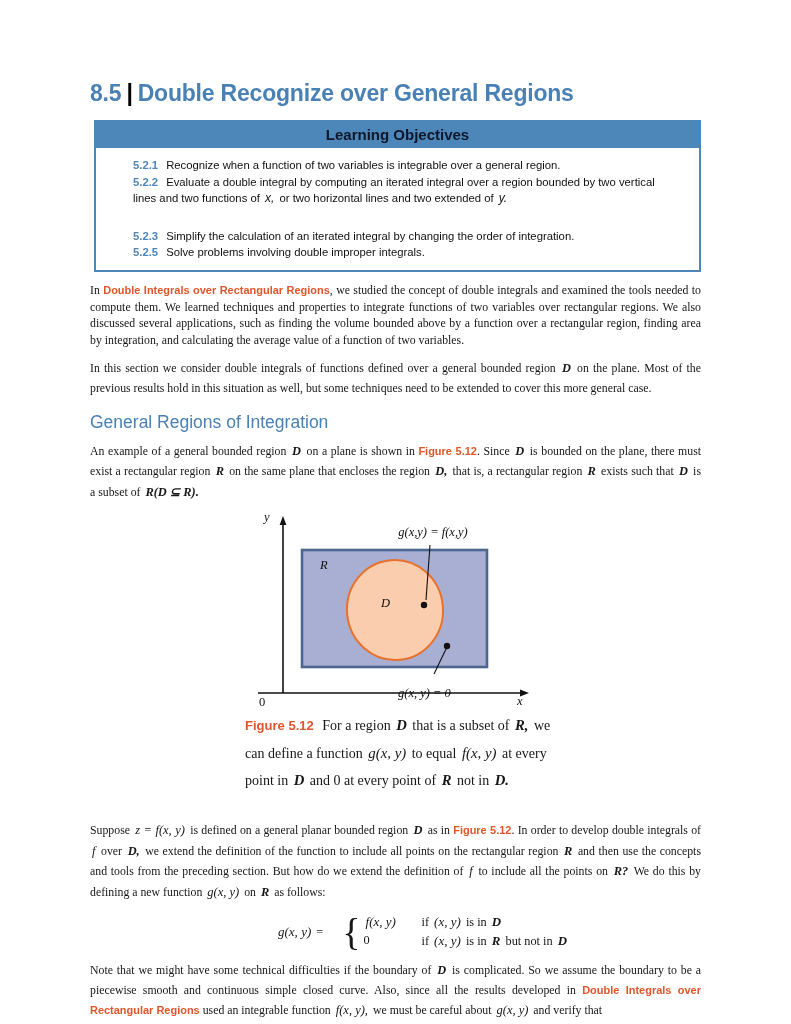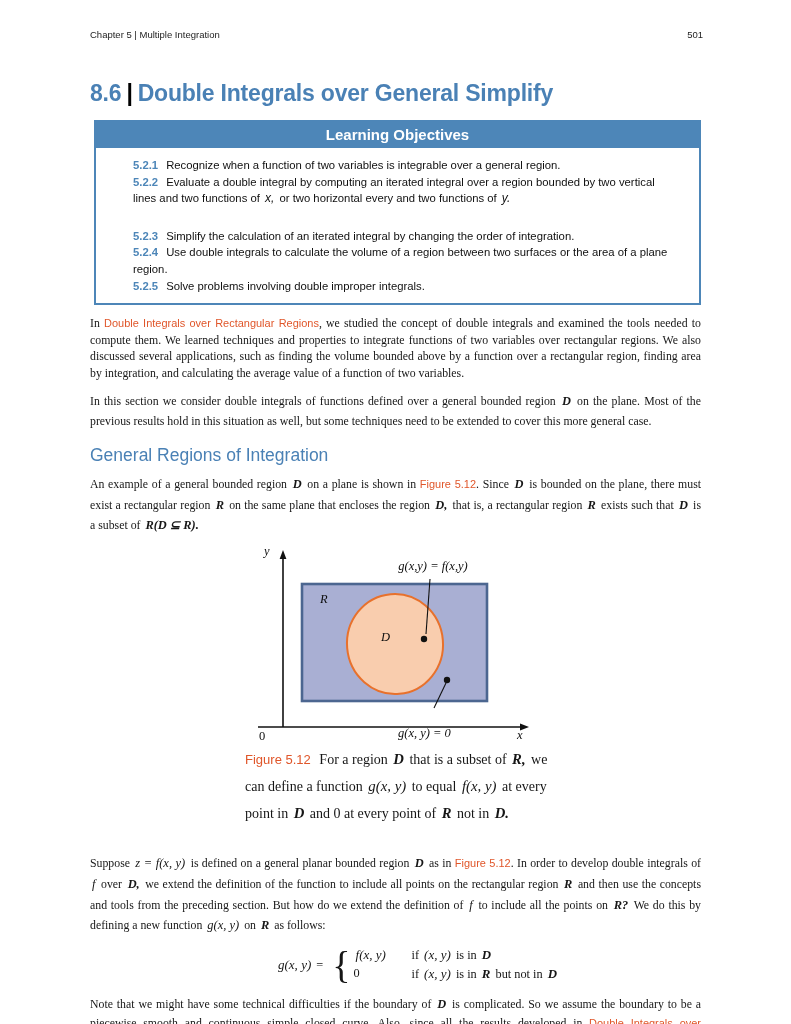--- a/index.html
+++ b/index.html
@@ -17,40 +17,40 @@
 
   .section-title {
     margin:0 0 13px 0; font-family:"Liberation Sans", sans-serif;
     font-weight:bold; font-size:23px; color:var(--heading-blue,#4A81B5);
     letter-spacing:-0.2px;
   }
   .section-title .sep { color:#000; margin:0 5px; font-weight:bold; }
 
   .lo-box { border:2px solid var(--lo-bar-blue,#4D86B8); margin:0 0 10px 4px; }
   .lo-bar {
-    background:var(--lo-bar-blue,#4D86B8); color:#ffffff; text-align:center;
+    background:var(--lo-bar-blue,#4D86B8); color:#0f172a; text-align:center;
     font-family:"Liberation Sans", sans-serif; font-weight:bold; font-size:15px;
     padding:4px 0 5px;
   }
   .lo-body {
     padding:9px 31px 9px 37px; color:#101010;
     font-family:"Liberation Sans", sans-serif; font-size:11.3px; line-height:1.47;
   }
   .lo-item { margin:0; }
   .lo-item.gap { margin-top:20px; }
   .lo-num { color:var(--lo-bar-blue,#4D86B8); font-weight:bold; margin-right:8px; }
 
   .body-p {
     font-size:11.8px; line-height:1.4; text-align:justify; margin:0 0 10px 0;
   }
   .body-p.mathy { line-height:1.65; }
 
   .run-p { }
   .run-l, .run-fb {
-    color:var(--link-orange,#E0562A); font-weight:normal;
+    color:var(--link-orange,#E0562A); font-weight:bold;
     font-family:"Liberation Sans", sans-serif; font-size:0.93em;
   }
   .run-fb { margin-right:5px; }
   .run-m { font-style:italic; font-size:1.06em; padding:0 2px; }
   .run-v { font-style:italic; font-weight:bold; font-size:1.05em; padding:0 2px; }
 
   .subsection-title {
     font-family:"Liberation Sans", sans-serif; font-weight:normal; font-size:17.5px;
     color:var(--heading-blue,#4A81B5); margin:14px 0 8px 0;
   }
@@ -74,59 +74,52 @@
 
   .fig-caption {
     width:322px; margin:2px 0 26px 155px;
     font-size:14px; line-height:1.85; text-align:left;
   }
 
   .equation {
     display:flex; align-items:center; margin:2px 0 10px 186px;
     font-size:12.3px;
   }
-  .eq-lhs { margin-right:8px; }
+  .eq-lhs { margin-right:18px; }
   .eq-brace {
     font-size:38px; line-height:0.95; font-weight:400; margin:0 3px 0 1px;
     font-family:"Liberation Serif", serif;
   }
   .eq-rows { display:flex; flex-direction:column; }
   .eq-row { display:flex; line-height:1.45; }
   .eq-val { width:58px; }
 </style>
 </head>
 <body>
 
 <div class="page">
 
-  <div class="pg-header">
-    <span>Chapter 5 | Multiple Integration</span>
-    <span>501</span>
-  </div>
 
   <div class="content">
 
     <h1 class="section-title">
-      <span class="num">8.6</span><span class="sep">|</span><span class="ttl">Double Integrals over General Simplify</span>
+      <span class="num">8.5</span><span class="sep">|</span><span class="ttl">Double Recognize over General Regions</span>
     </h1>
 
     <section class="lo-box">
       <div class="lo-bar">Learning Objectives</div>
       <div class="lo-body">
         <div class="lo-item">
           <span class="lo-num">5.2.1</span><span><span class="run-p">Recognize when a function of two variables is integrable over a general region.</span></span>
         </div>
         <div class="lo-item">
-          <span class="lo-num">5.2.2</span><span><span class="run-p">Evaluate a double integral by computing an iterated integral over a region bounded by two vertical lines and two functions of </span><span class="run-m">x,</span><span class="run-p"> or two horizontal every and two functions of </span><span class="run-m">y.</span></span>
+          <span class="lo-num">5.2.2</span><span><span class="run-p">Evaluate a double integral by computing an iterated integral over a region bounded by two vertical lines and two functions of </span><span class="run-m">x,</span><span class="run-p"> or two horizontal lines and two extended of </span><span class="run-m">y.</span></span>
         </div>
         <div class="lo-item gap">
           <span class="lo-num">5.2.3</span><span><span class="run-p">Simplify the calculation of an iterated integral by changing the order of integration.</span></span>
-        </div>
-        <div class="lo-item">
-          <span class="lo-num">5.2.4</span><span><span class="run-p">Use double integrals to calculate the volume of a region between two surfaces or the area of a plane region.</span></span>
         </div>
         <div class="lo-item">
           <span class="lo-num">5.2.5</span><span><span class="run-p">Solve problems involving double improper integrals.</span></span>
         </div>
       </div>
     </section>
 
     <p class="body-p"><span class="run-p">In </span><span class="run-l">Double Integrals over Rectangular Regions</span><span class="run-p">, we studied the concept of double integrals and examined the tools needed to compute them. We learned techniques and properties to integrate functions of two variables over rectangular regions. We also discussed several applications, such as finding the volume bounded above by a function over a rectangular region, finding area by integration, and calculating the average value of a function of two variables.</span></p>
     <p class="body-p mathy"><span class="run-p">In this section we consider double integrals of functions defined over a general bounded region </span><span class="run-v">D</span><span class="run-p"> on the plane. Most of the previous results hold in this situation as well, but some techniques need to be extended to cover this more general case.</span></p>
 
@@ -146,21 +139,21 @@
         <circle class="dot" cx="174" cy="93" r="3.2"></circle>
         <line class="leader" x1="196" y1="137" x2="184" y2="162"></line>
         <circle class="dot" cx="197" cy="134" r="3.2"></circle>
       </svg>
       <span class="fig-label" style="left:14px; top:-2px;">y</span>
       <span class="fig-label" style="left:267px; top:182px;">x</span>
       <span class="fig-label plain" style="left:9px; top:183px;">0</span>
       <span class="fig-label" style="left:70px; top:46px;">R</span>
       <span class="fig-label" style="left:131px; top:84px;">D</span>
       <span class="fig-label centered" style="left:108px; top:13px;">g(x,y) = f(x,y)</span>
-      <span class="fig-label" style="left:148px; top:180px;">g(x, y) = 0</span>
+      <span class="fig-label" style="left:148px; top:174px;">g(x, y) = 0</span>
     </div>
 
     <p class="fig-caption"><span class="run-fb">Figure 5.12</span><span class="run-p"> For a region </span><span class="run-v">D</span><span class="run-p"> that is a subset of </span><span class="run-v">R,</span><span class="run-p"> we can define a function </span><span class="run-m">g(x, y)</span><span class="run-p"> to equal </span><span class="run-m">f(x, y)</span><span class="run-p"> at every point in </span><span class="run-v">D</span><span class="run-p"> and 0 at every point of </span><span class="run-v">R</span><span class="run-p"> not in </span><span class="run-v">D.</span></p>
 
     <p class="body-p mathy"><span class="run-p">Suppose </span><span class="run-m">z = f(x, y)</span><span class="run-p"> is defined on a general planar bounded region </span><span class="run-v">D</span><span class="run-p"> as in </span><span class="run-l">Figure 5.12</span><span class="run-p">. In order to develop double integrals of </span><span class="run-m">f</span><span class="run-p"> over </span><span class="run-v">D,</span><span class="run-p"> we extend the definition of the function to include all points on the rectangular region </span><span class="run-v">R</span><span class="run-p"> and then use the concepts and tools from the preceding section. But how do we extend the definition of </span><span class="run-m">f</span><span class="run-p"> to include all the points on </span><span class="run-v">R?</span><span class="run-p"> We do this by defining a new function </span><span class="run-m">g(x, y)</span><span class="run-p"> on </span><span class="run-v">R</span><span class="run-p"> as follows:</span></p>
 
     <div class="equation">
       <span class="eq-lhs"><span class="run-m">g(x, y)</span><span class="run-p"> =</span></span>
       <span class="eq-brace">{</span>
       <div class="eq-rows">

